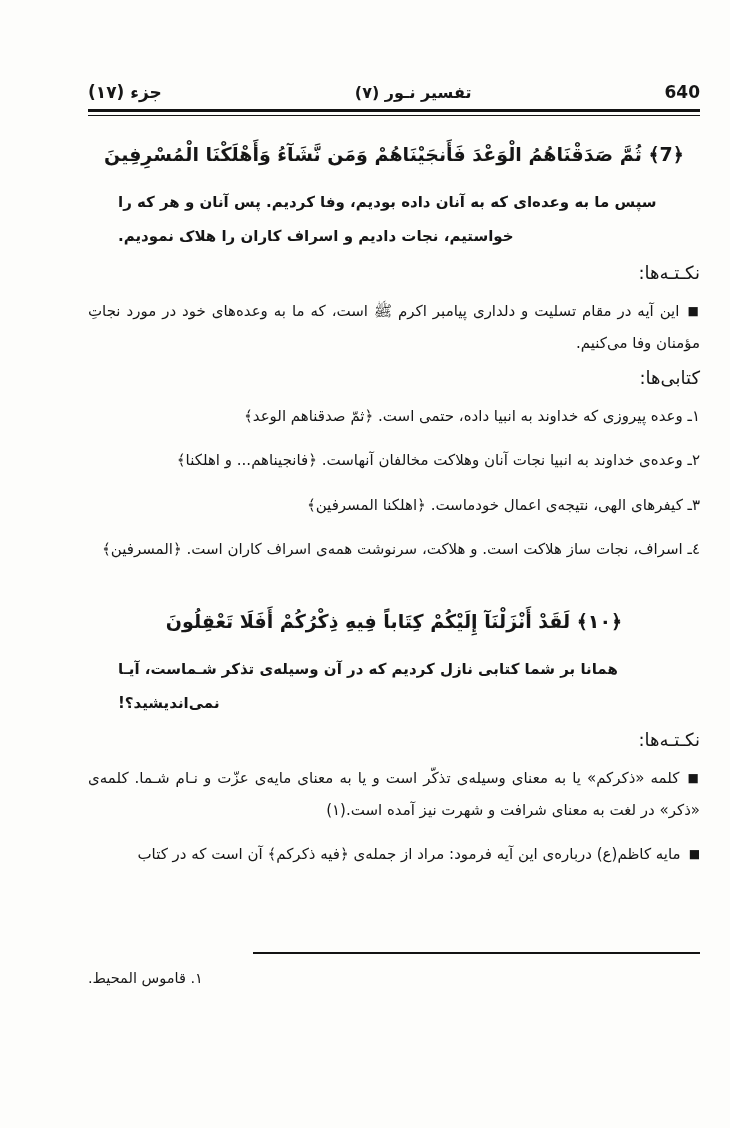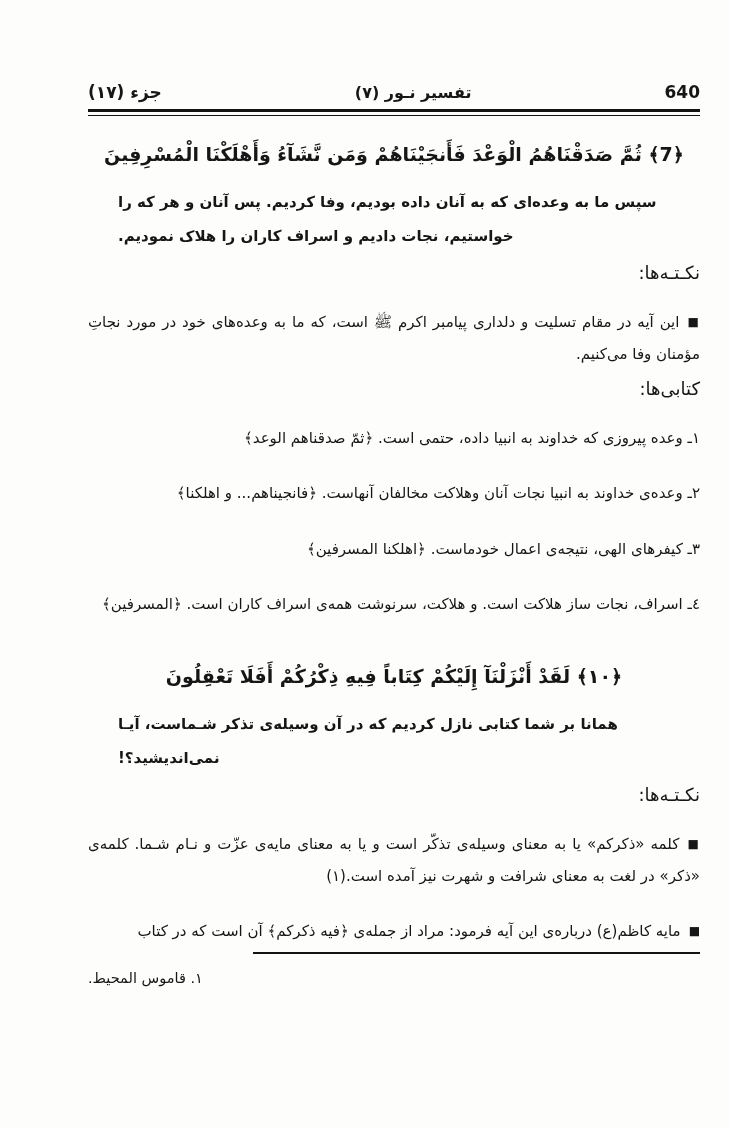--- a/index.html
+++ b/index.html
@@ -51,21 +51,21 @@
   }
   .section-heading {
     font-weight: normal;
     font-size: 18px;
     margin-top: 8px;
   }
   .note-item, .message-item {
     font-size: 15px;
     line-height: 2.15;
     text-align: justify;
-    margin-top: 23px;
+    margin-top: 12px;
   }
   .bullet {
     font-size: 12px;
     margin-left: 8px;
     position: relative;
     top: -1px;
   }
   .footnote-area {
     position: absolute;
     top: 952px;

